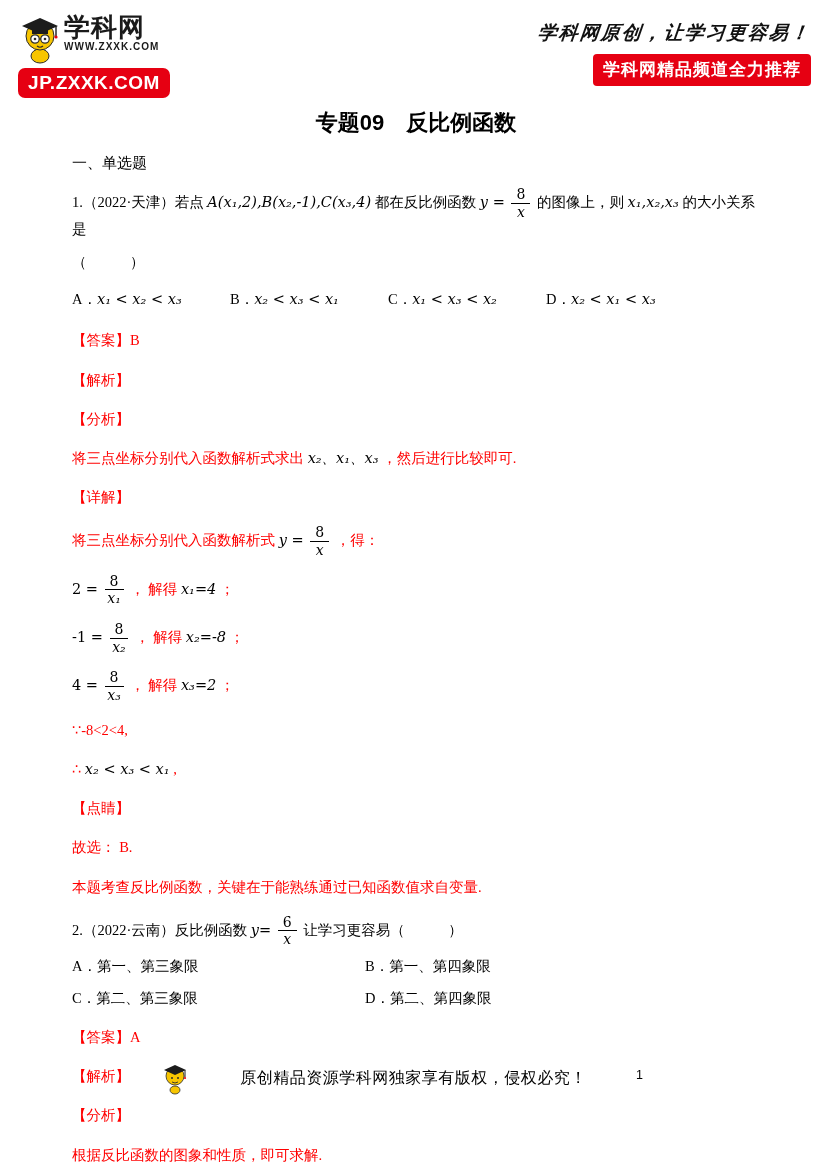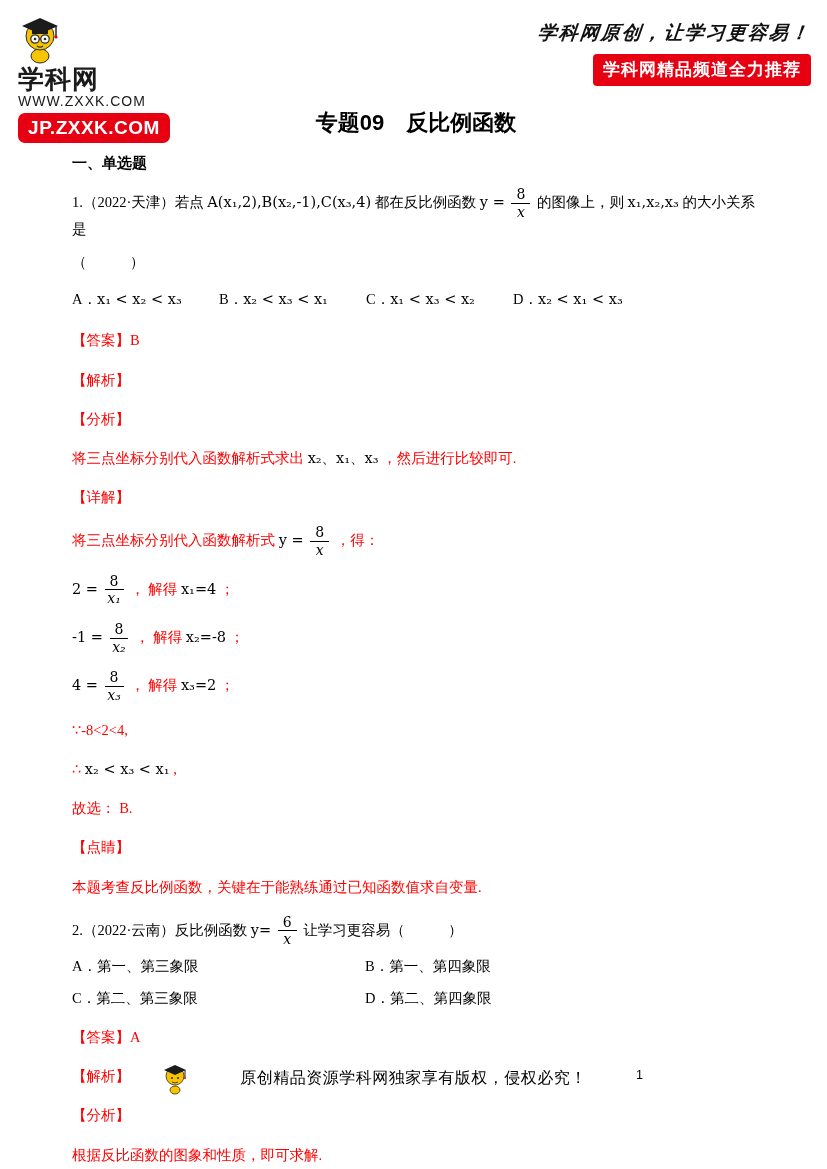--- a/index.html
+++ b/index.html
@@ -19,35 +19,35 @@
   
   .hdr {
     position: relative;
     height: 92px;
     padding: 12px 16px 0 18px;
     display: flex;
     justify-content: space-between;
     align-items: flex-start;
   }
   .logo-block { display: flex; flex-direction: column; }
-  .logo-top { display: flex; align-items: flex-start; flex-direction: column; }
+  .logo-top { display: flex; align-items: flex-start; }
   .logo-mascot { width: 44px; height: 52px; margin-right: 2px; }
   .logo-text { display: flex; flex-direction: column; margin-top: 2px; }
   .site-name {
     font-family: "Liberation Sans", sans-serif;
     font-weight: bold;
     font-size: 26px;
     letter-spacing: 1px;
     line-height: 1.05;
     color: #1a1a1a;
   }
   .site-url {
     font-family: "Liberation Sans", sans-serif;
-    font-weight: normal;
-    font-size: 14px;
+    font-weight: bold;
+    font-size: 10px;
     letter-spacing: 1px;
     color: #1a1a1a;
   }
   .logo-badge {
     margin-top: 4px;
     width: 152px;
     height: 30px;
     background: #e60012;
     border-radius: 7px;
     color: #ffffff;
@@ -85,48 +85,49 @@
   .doc-title {
     text-align: center;
     font-family: "Liberation Sans", sans-serif;
     font-weight: bold;
     font-size: 22px;
     color: #000;
     margin: 10px 0 16px 0;
   }
   .section-heading {
     font-family: "Liberation Sans", sans-serif;
-    font-weight: bold;
+    font-weight: normal;
     font-size: 15px;
     margin: 0 0 14px 0;
   }
   p.line { margin: 0 0 16px 0; line-height: 1.6; }
   .red { color: #ff0000; font-family: Liberation Serif, serif; }
   .math {
     font-family: "DejaVu Serif", "Liberation Serif", serif;
+    font-style: italic;
   }
   .upright { font-style: normal; }
 
   .frac {
     display: inline-flex;
     flex-direction: column;
     align-items: center;
     vertical-align: middle;
     line-height: 1.05;
     margin: 0 3px;
     font-family: "DejaVu Serif", "Liberation Serif", serif;
     font-size: 14px;
   }
   .frac .num { display: block; padding: 0 5px 1px 5px; border-bottom: 1px solid #000; font-style: normal; }
   .frac .den { display: block; padding-top: 1px; font-style: italic; }
 
   .stem-line { margin: 0 0 10px 0; line-height: 1.5; display: block; }
   .paren-line { margin: 6px 0 18px 0; }
 
-  .options-row { display: flex; margin: 0 0 20px 0; }
+  .options-row { display: flex; margin: 0 0 20px 0; gap: 11px; }
   .options-row .option { width: 147px; }
   .options-row .option:last-child { width: auto; }
   .opt-label { font-family: "Liberation Serif", serif; font-style: normal; }
 
   .options-grid {
     display: grid;
     grid-template-columns: 293px auto;
     row-gap: 13px;
     margin: 2px 0 18px 0;
   }
@@ -277,22 +278,22 @@
     </p>
 
     <p class="line red">∵-8&lt;2&lt;4,</p>
 
     <p class="line">
       <span class="red">∴</span>
       <span class="math">x₂ &lt; x₃ &lt; x₁</span>
       <span class="red">,</span>
     </p>
 
+    <p class="line red">【点睛】</p>
     <p class="line red">故选：  B.</p>
-    <p class="line red">【点睛】</p>
     <p class="line red">本题考查反比例函数，关键在于能熟练通过已知函数值求自变量.</p>
 
     <p class="stem-line">
       <span>2.（2022·云南）反比例函数</span>
       <span class="math">y=</span>
       <span class="frac">
           <span class="num">6</span>
           <span class="den">x</span>
         </span>
       <span>让学习更容易（　　　）</span>

